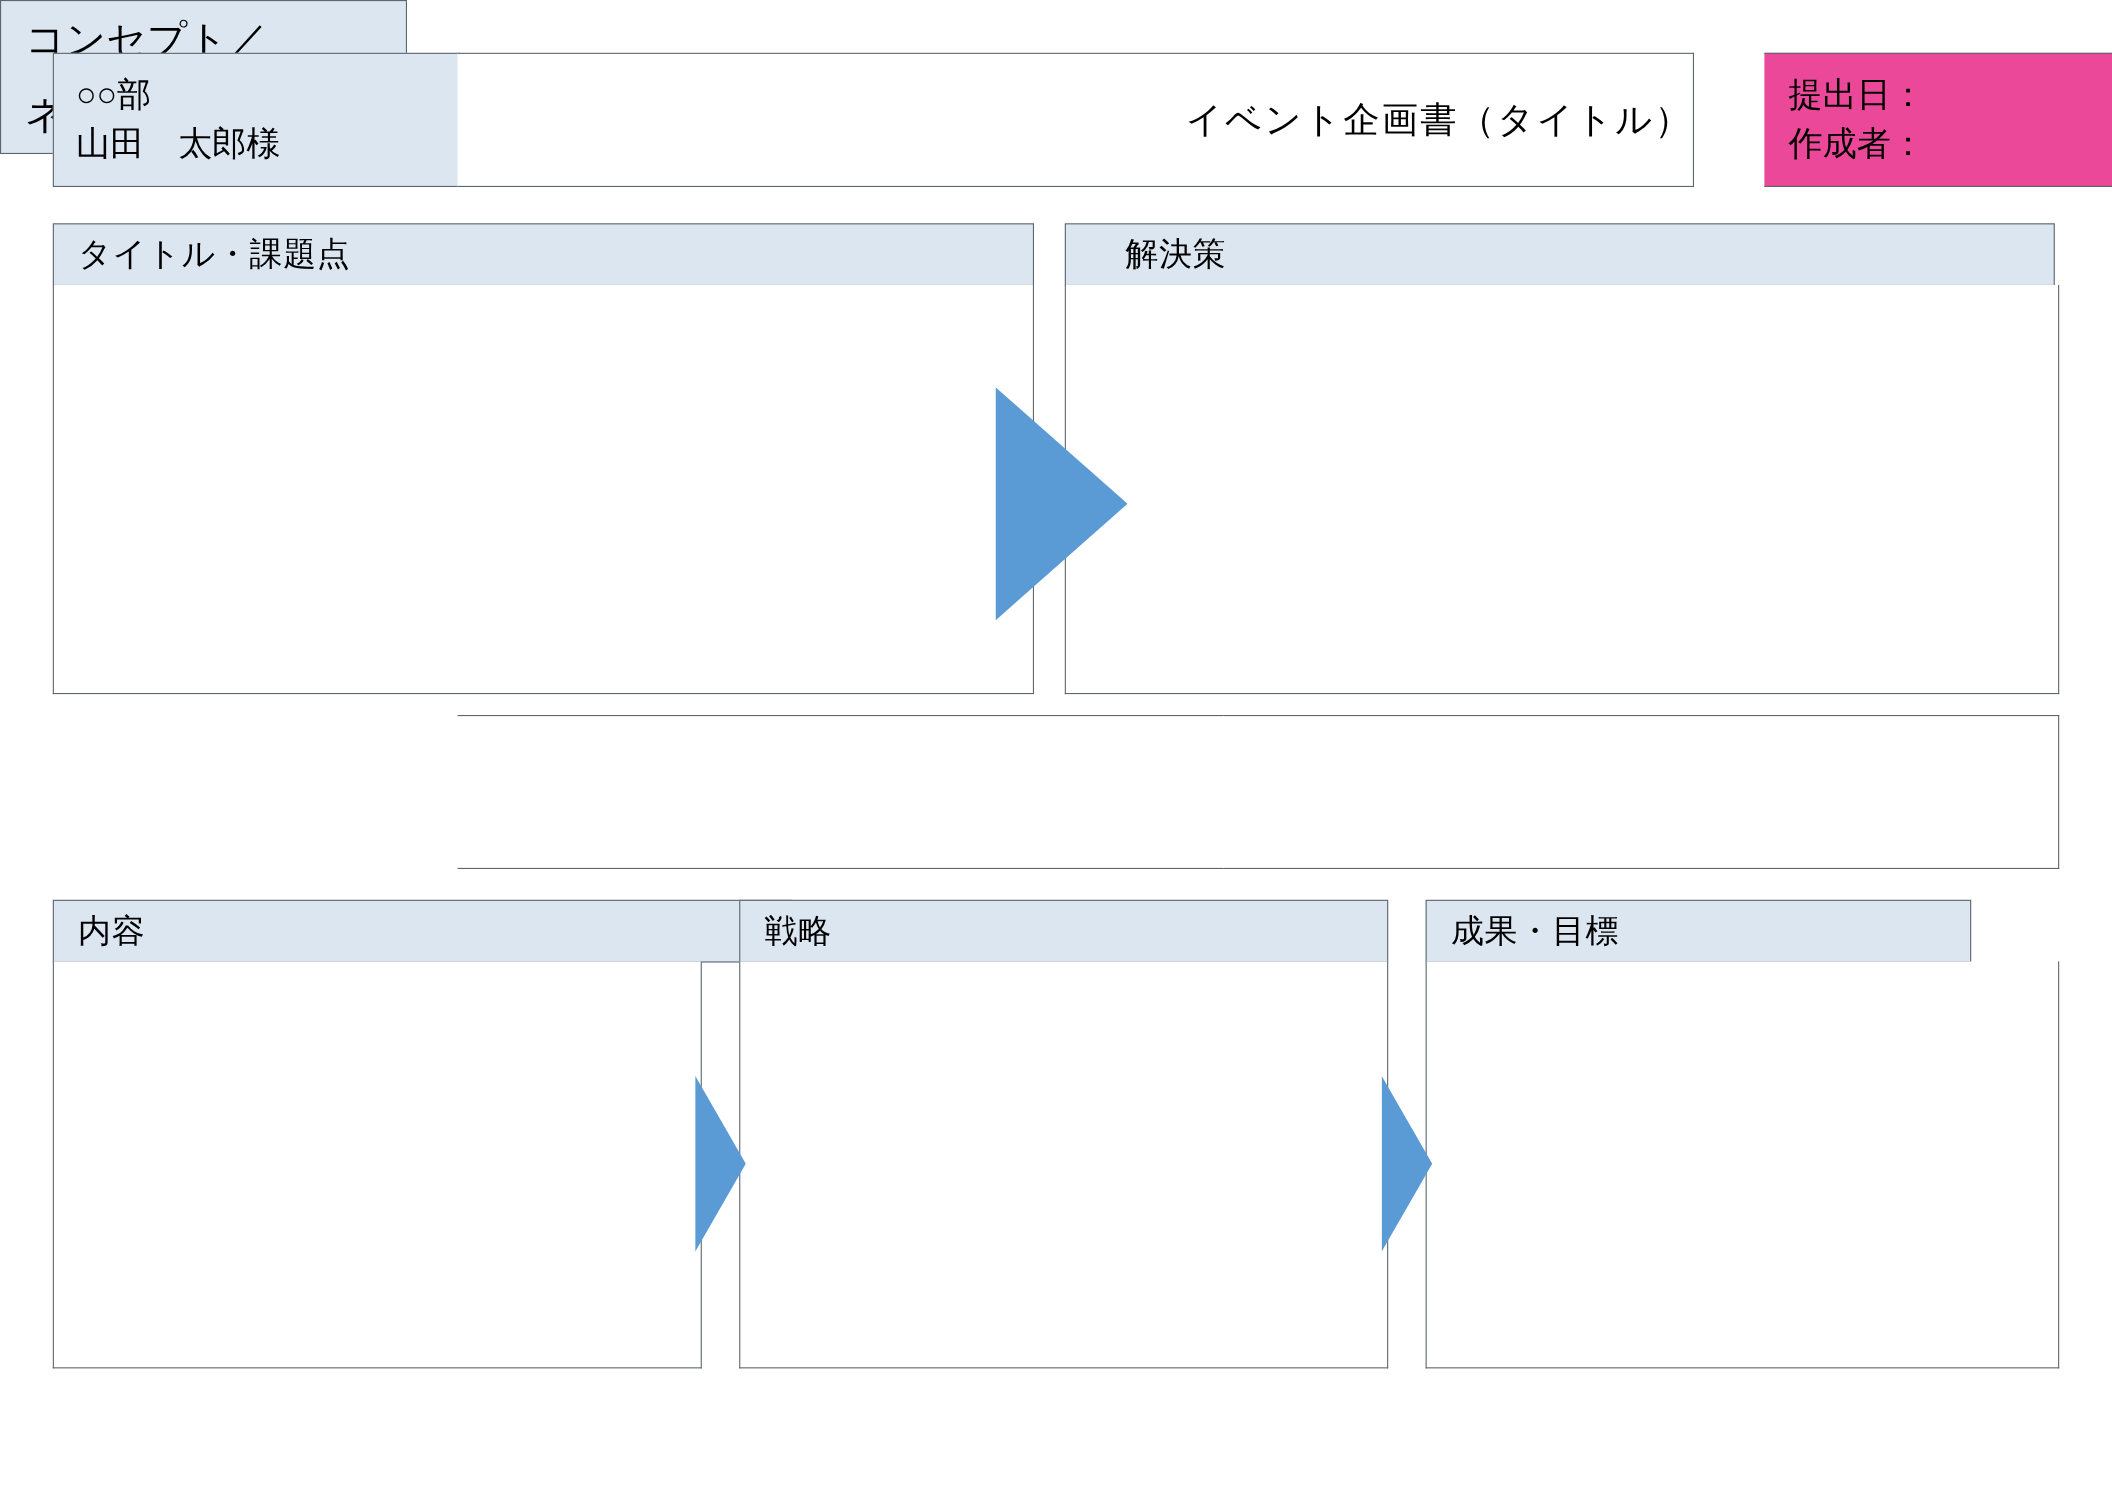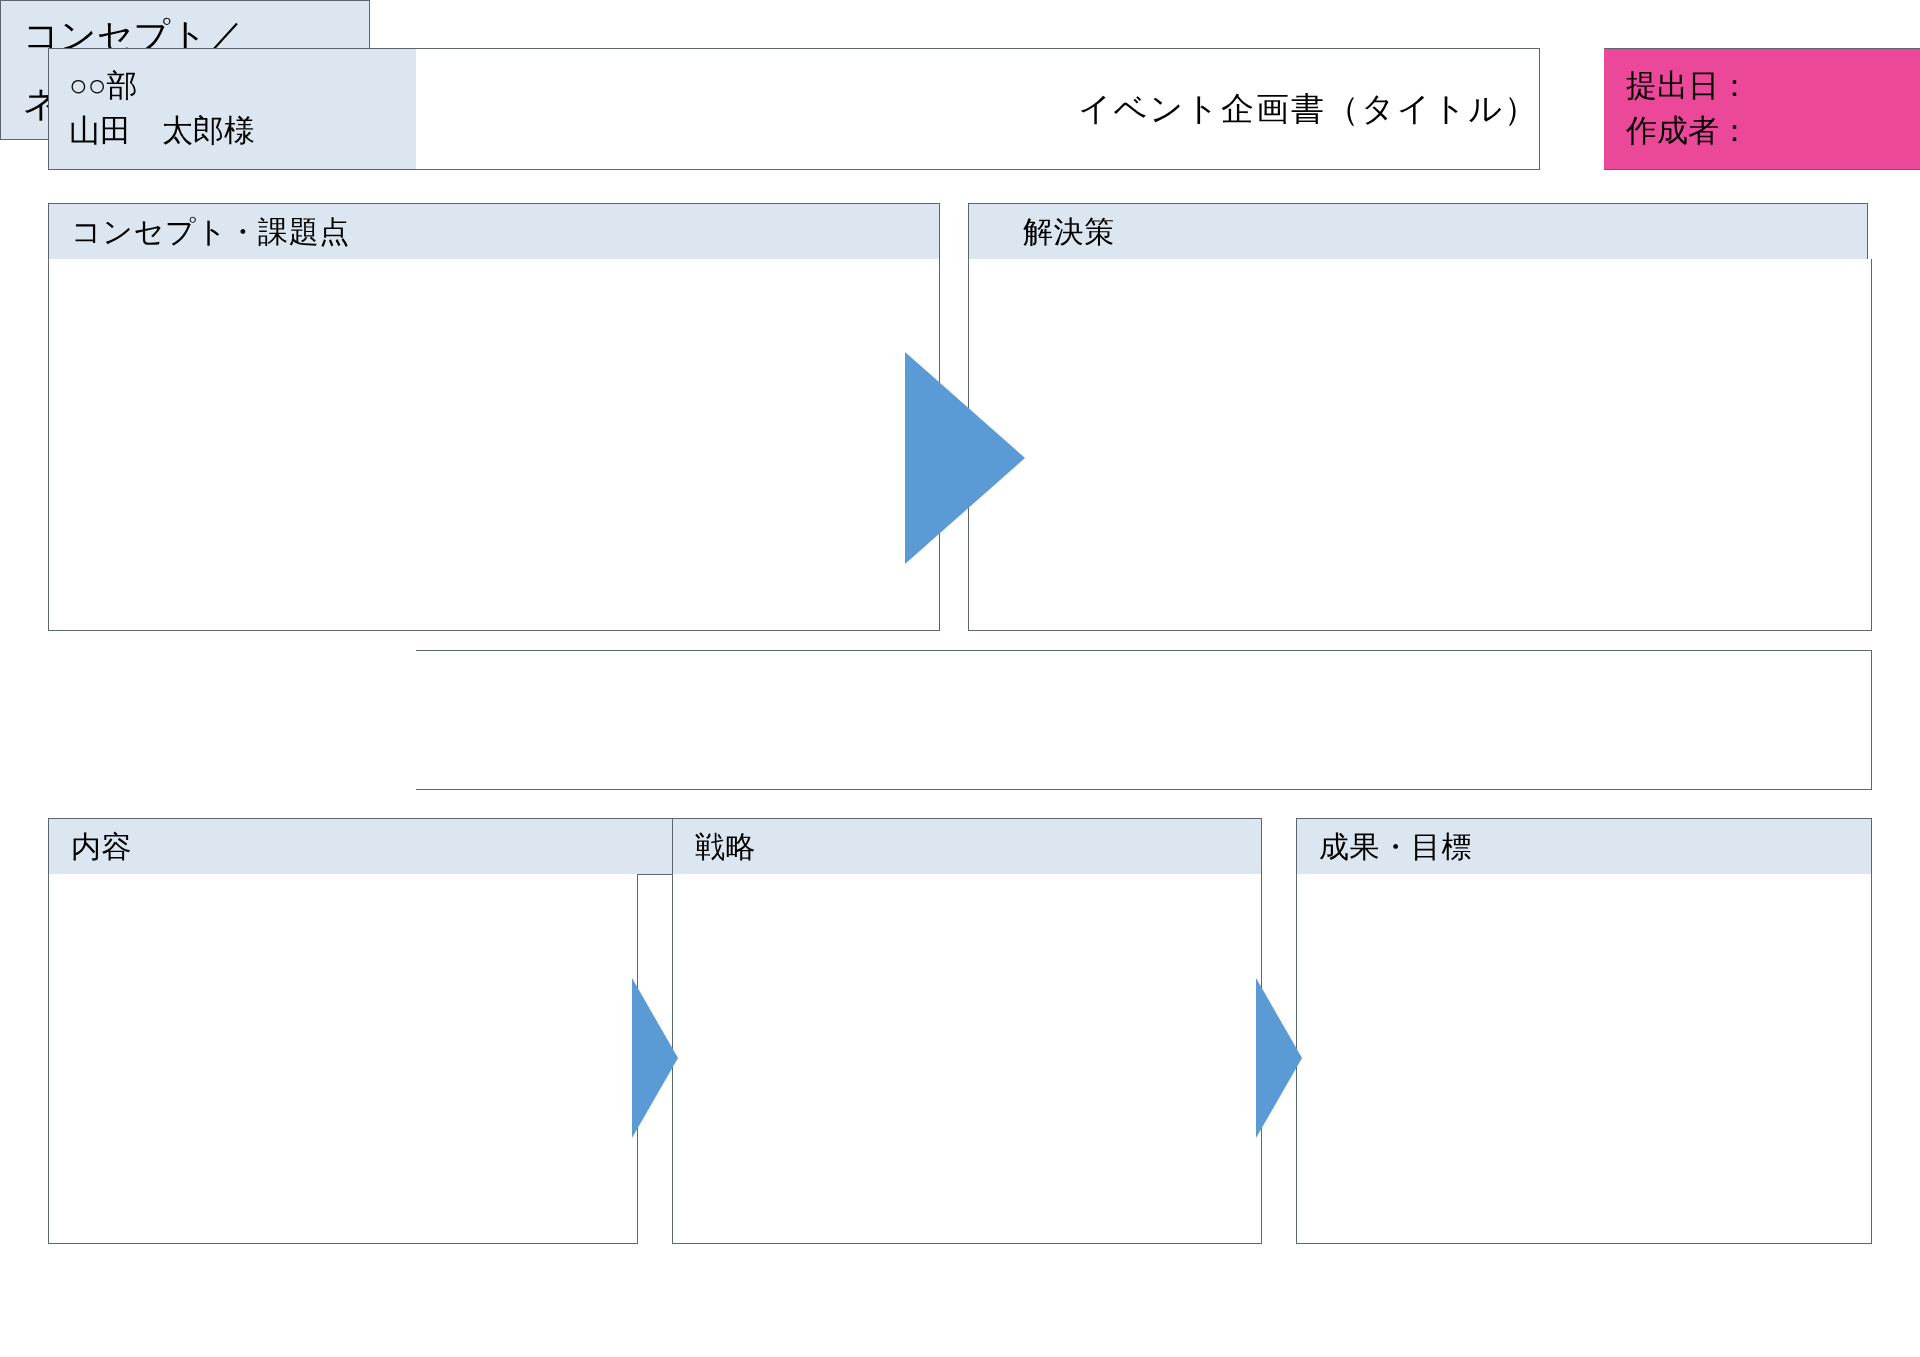--- a/index.html
+++ b/index.html
@@ -118,21 +118,21 @@
   }
   #concept-label .line{font-size:36px;line-height:1.9;}
   #concept-cell-1{left:416px; top:650px; width:698px; height:140px;border-left:none;}
   #concept-cell-2{left:1112px;top:650px; width:760px; height:140px;border-left:none;}
 
   
   #content-head{ left:48px;   top:818px; width:672px; height:57px;}
   #content-body{ left:48px;   top:874px; width:590px; height:370px;}
   #strategy-head{left:672px;  top:818px; width:590px; height:57px;}
   #strategy-body{left:672px;  top:874px; width:590px; height:370px;}
-  #results-head{ left:1296px; top:818px; width:576px; height:57px;}
+  #results-head{ left:1296px; top:818px; width:496px; height:57px;}
   #results-body{ left:1296px; top:874px; width:576px; height:370px;}
 
   
   .arrow{position:absolute;}
   #arrow-main{left:905px; top:352px; width:120px; height:212px;}
   #arrow-content-strategy{left:632px; top:978px; width:46px; height:160px;}
   #arrow-strategy-results{left:1256px; top:978px; width:46px; height:160px;}
   .arrow svg{display:block;width:100%;height:100%;}
 </style>
 </head>
@@ -152,21 +152,21 @@
     </div>
 
     <div class="hcell" id="hcell-meta">
       <div class="line">提出日：</div>
       <div class="line">作成者：</div>
     </div>
 
   </div>
 
   <div class="hdr-band" id="analysis-head">
-    <span class="lbl">コンセプト・課題点</span>
+    <span class="lbl">タイトル・課題点</span>
   </div>
   <div class="body-box" id="analysis-body"></div>
 
   <div class="hdr-band" id="solution-head">
     <span class="lbl">解決策</span>
   </div>
   <div class="body-box" id="solution-body"></div>
 
   <div class="arrow" id="arrow-main">
     <svg viewBox="0 0 120 212" preserveAspectRatio="none" aria-hidden="true">

